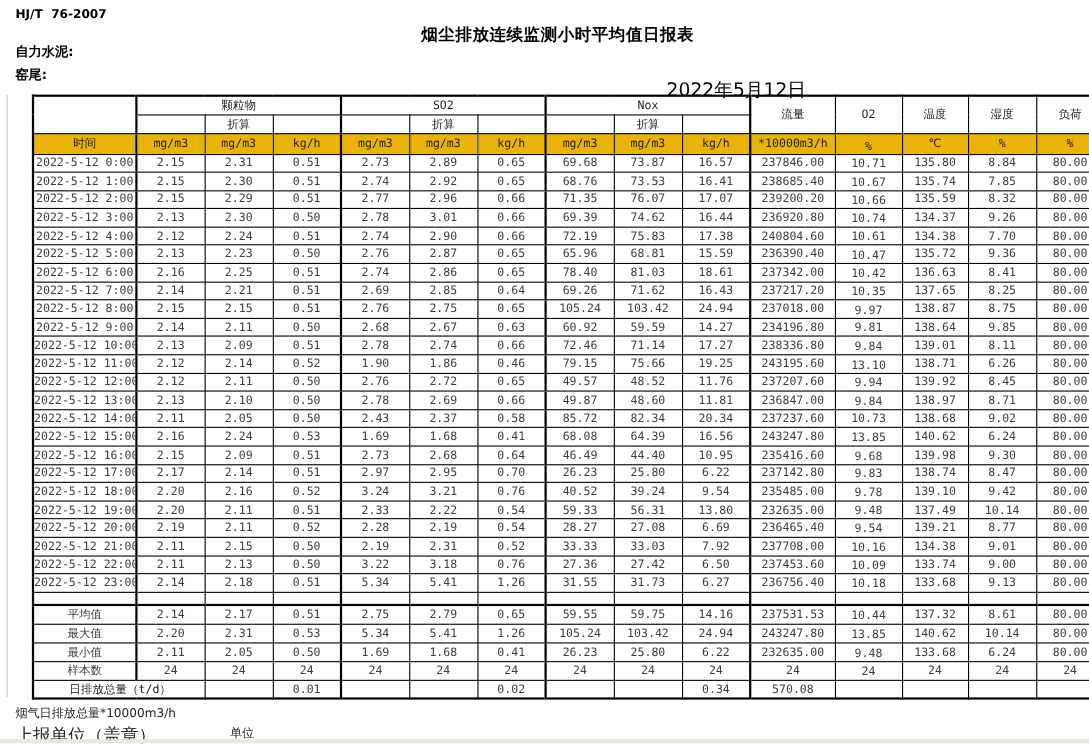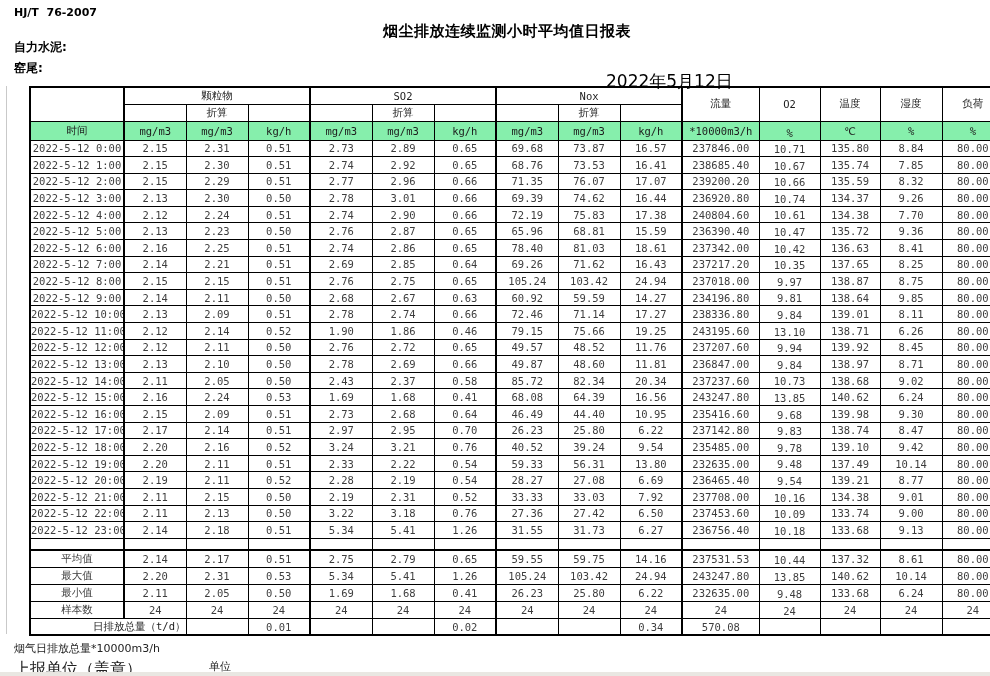--- a/index.html
+++ b/index.html
@@ -20,28 +20,28 @@
     position:absolute; left:29px; top:86px; width:974px;
     border-collapse:collapse; table-layout:fixed;
     font-family:"DejaVu Sans Mono","DejaVu Sans",monospace;
     font-size:10.5px; color:#3d3d3d;
   }
   table.report { border:2px solid #000; }
   td { border:1px solid #000; text-align:center; height:16.6px;
        padding:0; overflow:hidden; white-space:nowrap; vertical-align:middle; }
   thead td { color:#1c1c1c; }
   tr.h1 td, tr.h2 td { height:17px; }
-  tr.units td { height:19px; background:#86efac; }
+  tr.units td { height:19px; background:#eab308; }
   td.sep { border-left-width:2px; }
   td.o2  { vertical-align:bottom; padding-bottom:1px; }
   tr.spacer td { height:12px; }
   #summary-body td { height:17px; }
   tr.first td { border-top:2px solid #000; }
   td.time { font-size:10.5px; }
-  td.total-label { text-align:right; padding-left:2px; color:#1c1c1c; }
+  td.total-label { text-align:center; padding-left:2px; color:#1c1c1c; }
 
   .footnote    { left:14px;  top:641px; font-size:11px; color:#222; }
   .report-unit { left:14px;  top:659px; font-size:16px; color:#222; }
   .unit-label  { left:185px; top:659px; font-size:11px; color:#222;margin-left:24px; }
   .bottom-bar  { left:0; top:672px; width:990px; height:4px; background:#e9e7e2; }
 </style>
 </head>
 <body>
 
 <div class="abs std">HJ/T  76-2007</div>

